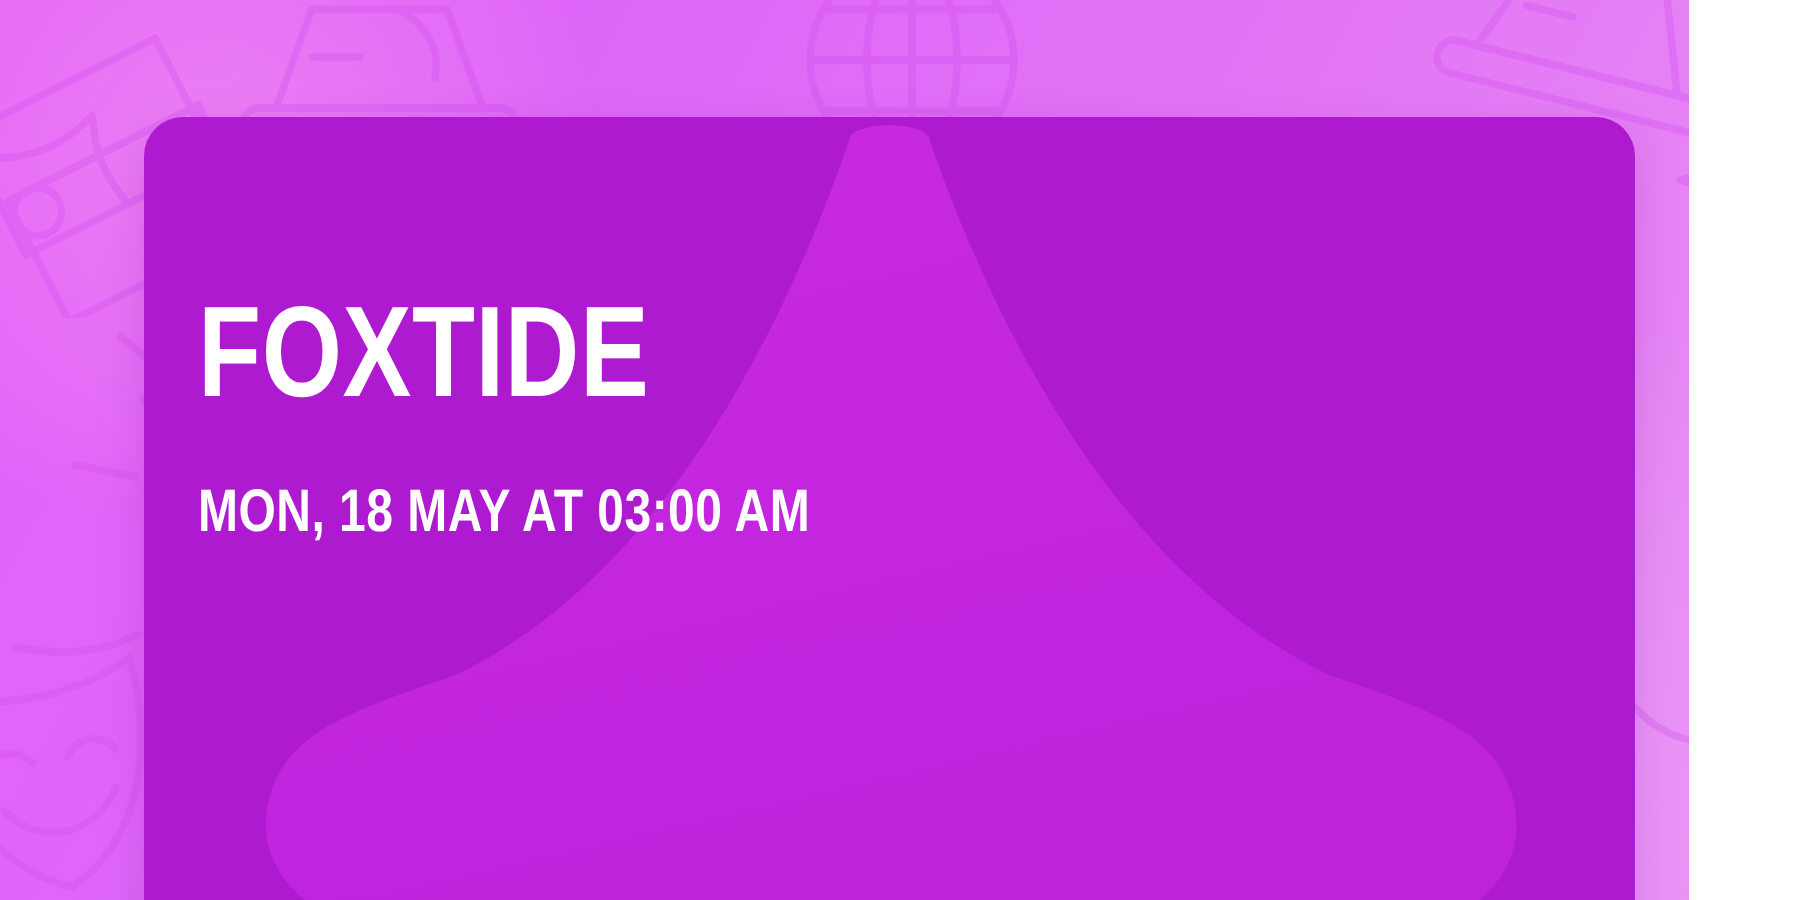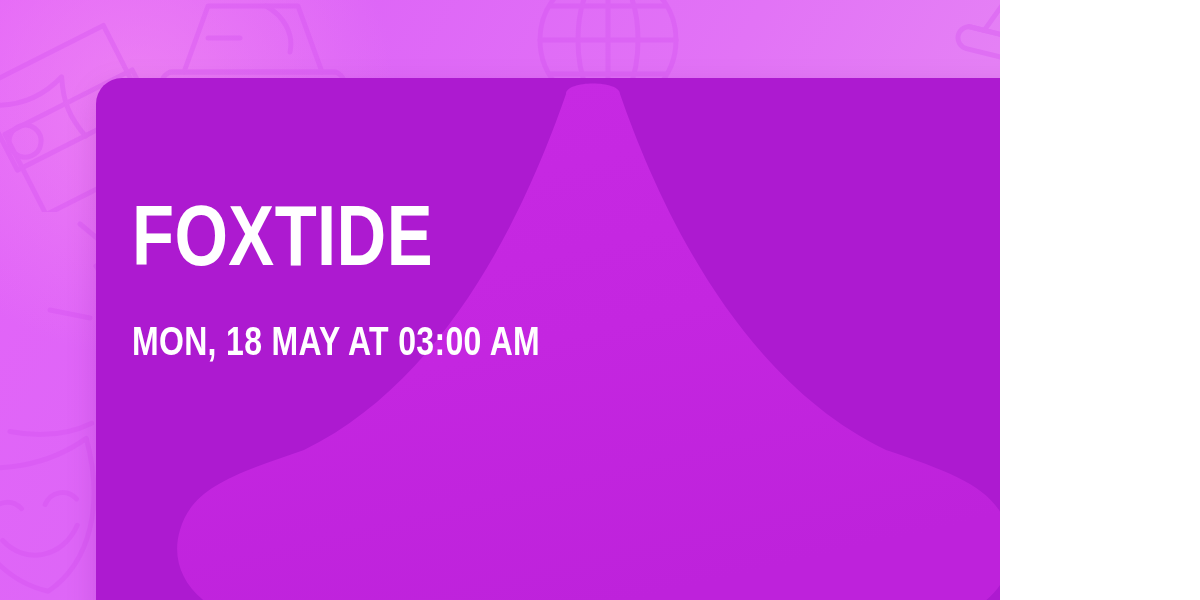--- a/index.html
+++ b/index.html
@@ -2,21 +2,21 @@
 <html><head>
 <meta charset="utf-8">
 <style>
   html, body {
     margin: 0;
     padding: 0;
     background: #ffffff;
   }
   #stage {
     position: relative;
-    width: 1000px;
+    width: 1126px;
     height: 600px;
     overflow: hidden;
     font-family: "Liberation Sans", sans-serif;
   }
 
   
   .bg {
     position: absolute;
     inset: 0;
     background: linear-gradient(118deg, #E463F9 0%, #DE66F7 28%, #E273F6 58%, #E88FF4 100%);

